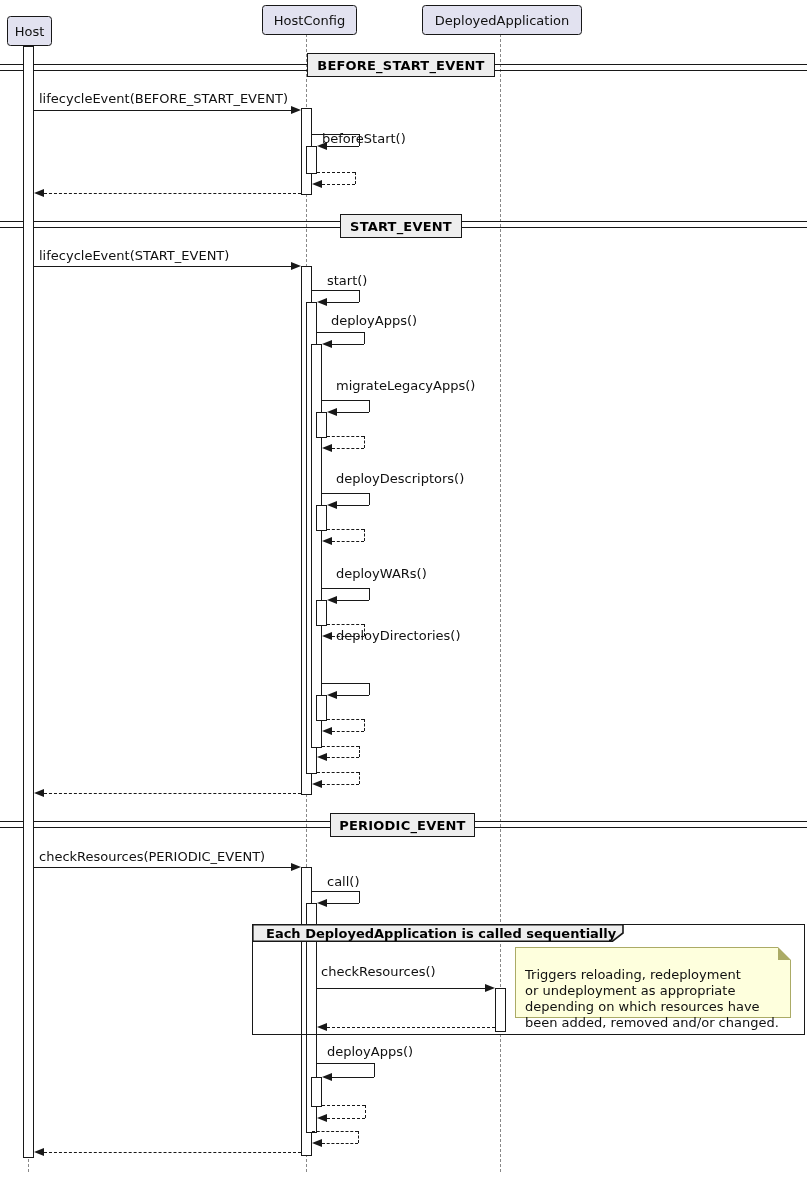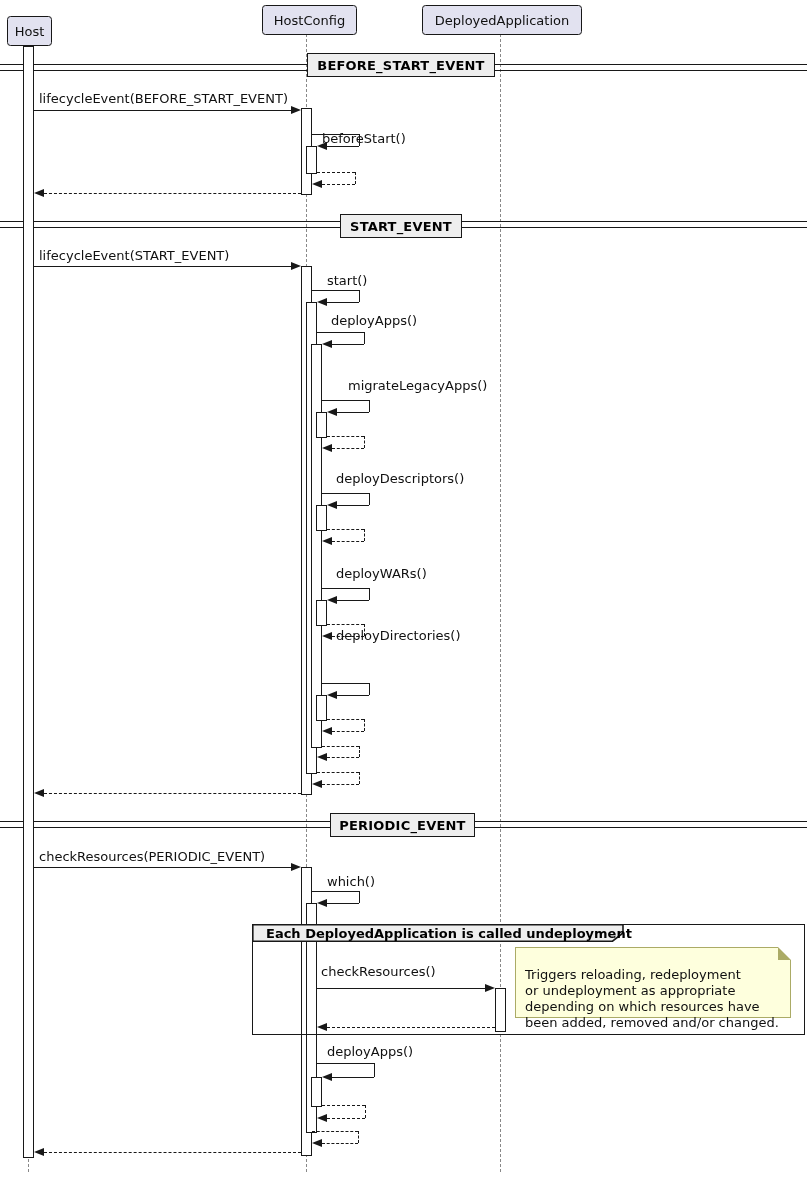--- a/index.html
+++ b/index.html
@@ -106,21 +106,21 @@
   <div class="vl" style="left:359px;top:290px;height:12px"></div>
   <div class="hl" style="left:327px;top:302px;width:32px"></div>
   <div class="al" style="left:317px;top:298px"></div>
 
   <div class="msg" style="left:331px;top:313px">deployApps()</div>
   <div class="hl" style="left:317px;top:332px;width:47px"></div>
   <div class="vl" style="left:364px;top:332px;height:12px"></div>
   <div class="hl" style="left:332px;top:344px;width:32px"></div>
   <div class="al" style="left:322px;top:340px"></div>
 
-  <div class="msg" style="left:348px;top:378px">migrateLegacyApps()</div>
+  <div class="msg" style="left:336px;top:378px">migrateLegacyApps()</div>
   <div class="hl" style="left:322px;top:400px;width:47px"></div>
   <div class="vl" style="left:369px;top:400px;height:12px"></div>
   <div class="hl" style="left:337px;top:412px;width:32px"></div>
   <div class="al" style="left:327px;top:408px"></div>
   <div class="hd" style="left:327px;top:436px;width:37px"></div>
   <div class="vd" style="left:364px;top:436px;height:12px"></div>
   <div class="hd" style="left:332px;top:448px;width:32px"></div>
   <div class="al" style="left:322px;top:444px"></div>
 
   <div class="msg" style="left:336px;top:471px">deployDescriptors()</div>
@@ -163,31 +163,31 @@
   <div class="hd" style="left:322px;top:784px;width:37px"></div>
   <div class="al" style="left:312px;top:780px"></div>
 
   <div class="hd" style="left:44px;top:793px;width:257px"></div>
   <div class="al" style="left:34px;top:789px"></div>
 
   <div class="msg" style="left:39px;top:849px">checkResources(PERIODIC_EVENT)</div>
   <div class="hl" style="left:34px;top:867px;width:257px"></div>
   <div class="ar" style="left:291px;top:863px"></div>
 
-  <div class="msg" style="left:327px;top:874px">which()</div>
+  <div class="msg" style="left:327px;top:874px">call()</div>
   <div class="hl" style="left:312px;top:891px;width:47px"></div>
   <div class="vl" style="left:359px;top:891px;height:12px"></div>
   <div class="hl" style="left:327px;top:903px;width:32px"></div>
   <div class="al" style="left:317px;top:899px"></div>
 
   <div class="groupbox" style="left:252px;top:924px;width:551px;height:109px"></div>
   <svg class="ghsvg" style="left:252px;top:924px" width="372" height="18" viewBox="0 0 372 18">
     <polygon points="0.8,0.8 371,0.8 371,9 360.5,17.2 0.8,17.2" fill="#EEEEEE" stroke="#181818" stroke-width="1.6"></polygon>
   </svg>
-  <div class="group-label" style="left:266px;top:926px">Each DeployedApplication is called undeployment</div>
+  <div class="group-label" style="left:266px;top:926px">Each DeployedApplication is called sequentially</div>
 
   <div class="msg" style="left:321px;top:964px">checkResources()</div>
   <div class="hl" style="left:317px;top:988px;width:168px"></div>
   <div class="ar" style="left:485px;top:984px"></div>
   <div class="hd" style="left:327px;top:1027px;width:168px"></div>
   <div class="al" style="left:317px;top:1023px"></div>
 
   <div class="note" style="left:515px;top:947px;width:256px;height:62px">
     <span>Triggers reloading, redeployment
 or undeployment as appropriate

